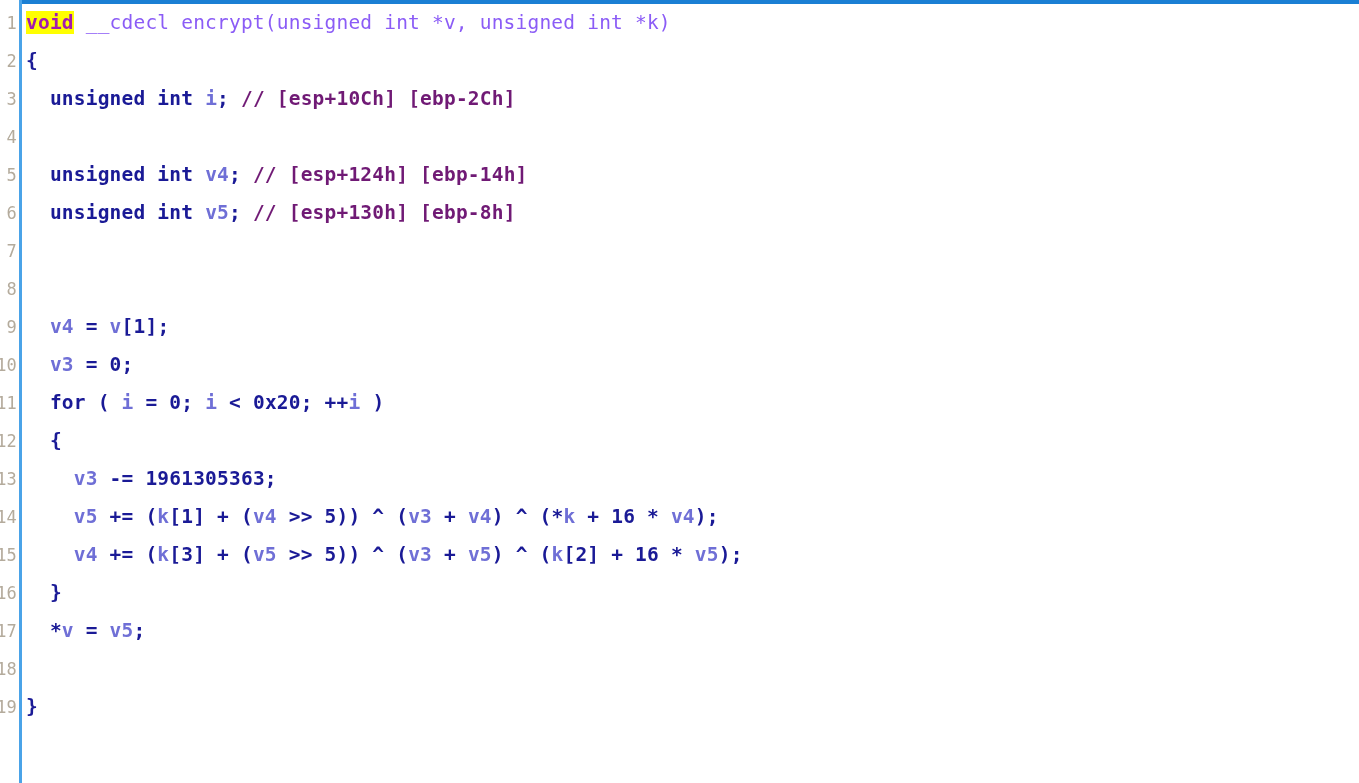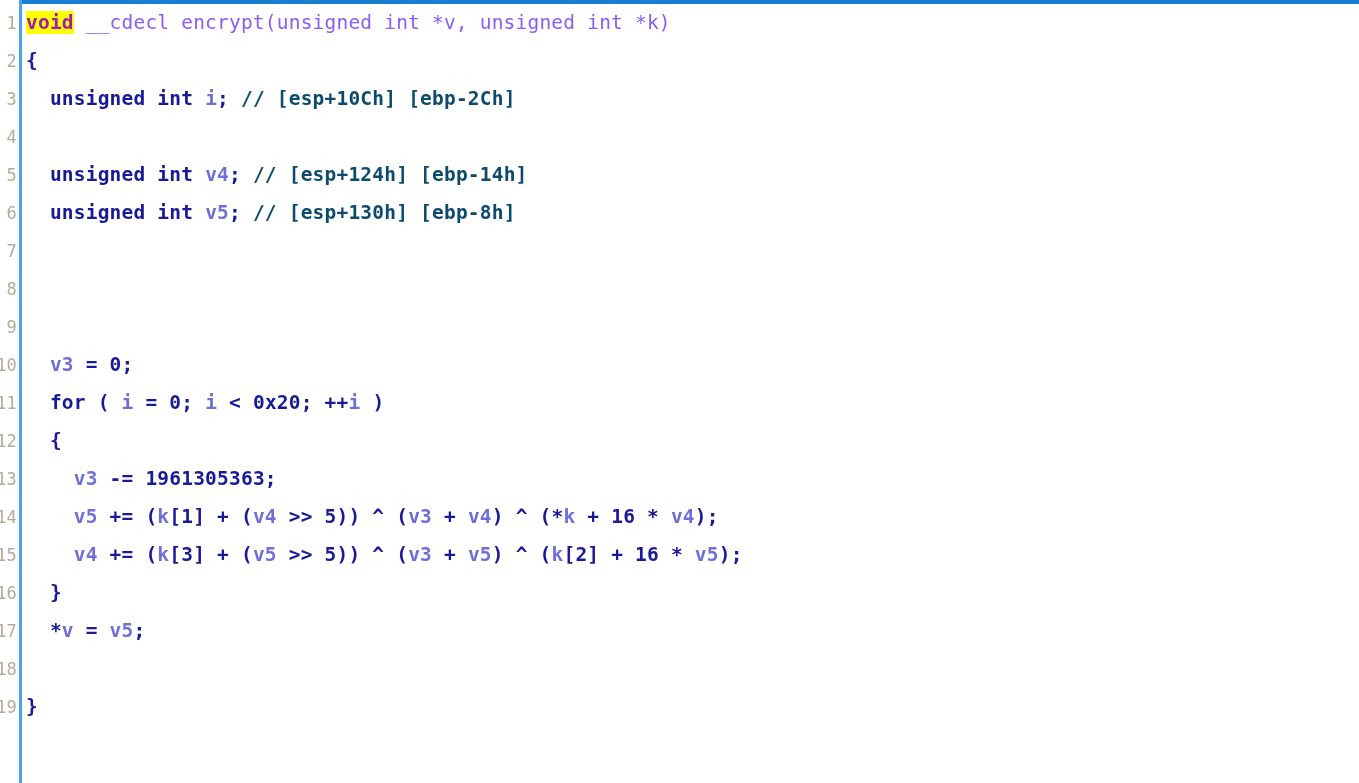--- a/index.html
+++ b/index.html
@@ -78,41 +78,41 @@
     left: 26px;
     top: 0;
     white-space: pre;
   }
 
   
   .tok-sig      { color: #8b5cf6; font-weight: normal; }  
   .tok-kw       { color: #1a1a96; font-weight: bold; }    
   .tok-num      { color: #1a1a96; font-weight: bold; }    
   .tok-var      { color: #6f6fd6; font-weight: bold; }    
-  .tok-comment  { color: #0c4a6e; font-weight: bold; }    
+  .tok-comment  { color: #701a75; font-weight: bold; }    
   .tok-hl       { background: #ffff00; color: #a21caf; font-weight: bold; }
 </style>
 </head>
 <body>
 
 <div id="decompiler-view">
 
   <div class="top-border"></div>
   <div class="gutter-separator"></div>
 
   <div class="code-area" id="code-area">
       <div class="code-line"><div class="lineno">1</div><div class="code-text"><span class="tok-hl">void</span><span class="tok-sig"> __cdecl encrypt(unsigned int *v, unsigned int *k)</span></div></div>
       <div class="code-line"><div class="lineno">2</div><div class="code-text"><span class="tok-kw">{</span></div></div>
       <div class="code-line"><div class="lineno">3</div><div class="code-text"><span class="tok-kw">  </span><span class="tok-kw">unsigned int</span><span class="tok-kw"> </span><span class="tok-var">i</span><span class="tok-kw">; </span><span class="tok-comment">// [esp+10Ch] [ebp-2Ch]</span></div></div>
       <div class="code-line"><div class="lineno">4</div></div>
       <div class="code-line"><div class="lineno">5</div><div class="code-text"><span class="tok-kw">  </span><span class="tok-kw">unsigned int</span><span class="tok-kw"> </span><span class="tok-var">v4</span><span class="tok-kw">; </span><span class="tok-comment">// [esp+124h] [ebp-14h]</span></div></div>
       <div class="code-line"><div class="lineno">6</div><div class="code-text"><span class="tok-kw">  </span><span class="tok-kw">unsigned int</span><span class="tok-kw"> </span><span class="tok-var">v5</span><span class="tok-kw">; </span><span class="tok-comment">// [esp+130h] [ebp-8h]</span></div></div>
       <div class="code-line"><div class="lineno">7</div><div class="code-text"><span class="tok-kw"></span></div></div>
       <div class="code-line"><div class="lineno">8</div></div>
-      <div class="code-line"><div class="lineno">9</div></div>
+      <div class="code-line"><div class="lineno">9</div><div class="code-text"><span class="tok-kw">  </span><span class="tok-var">v4</span><span class="tok-kw"> = </span><span class="tok-var">v</span><span class="tok-kw">[</span><span class="tok-num">1</span><span class="tok-kw">];</span></div></div>
       <div class="code-line"><div class="lineno">10</div><div class="code-text"><span class="tok-kw">  </span><span class="tok-var">v3</span><span class="tok-kw"> = </span><span class="tok-num">0</span><span class="tok-kw">;</span></div></div>
       <div class="code-line"><div class="lineno">11</div><div class="code-text"><span class="tok-kw">  </span><span class="tok-kw">for</span><span class="tok-kw"> ( </span><span class="tok-var">i</span><span class="tok-kw"> = </span><span class="tok-num">0</span><span class="tok-kw">; </span><span class="tok-var">i</span><span class="tok-kw"> &lt; </span><span class="tok-num">0x20</span><span class="tok-kw">; ++</span><span class="tok-var">i</span><span class="tok-kw"> )</span></div></div>
       <div class="code-line"><div class="lineno">12</div><div class="code-text"><span class="tok-kw">  {</span></div></div>
       <div class="code-line"><div class="lineno">13</div><div class="code-text"><span class="tok-kw">    </span><span class="tok-var">v3</span><span class="tok-kw"> -= </span><span class="tok-num">1961305363</span><span class="tok-kw">;</span></div></div>
       <div class="code-line"><div class="lineno">14</div><div class="code-text"><span class="tok-kw">    </span><span class="tok-var">v5</span><span class="tok-kw"> += (</span><span class="tok-var">k</span><span class="tok-kw">[</span><span class="tok-num">1</span><span class="tok-kw">] + (</span><span class="tok-var">v4</span><span class="tok-kw"> &gt;&gt; </span><span class="tok-num">5</span><span class="tok-kw">)) ^ (</span><span class="tok-var">v3</span><span class="tok-kw"> + </span><span class="tok-var">v4</span><span class="tok-kw">) ^ (*</span><span class="tok-var">k</span><span class="tok-kw"> + </span><span class="tok-num">16</span><span class="tok-kw"> * </span><span class="tok-var">v4</span><span class="tok-kw">);</span></div></div>
       <div class="code-line"><div class="lineno">15</div><div class="code-text"><span class="tok-kw">    </span><span class="tok-var">v4</span><span class="tok-kw"> += (</span><span class="tok-var">k</span><span class="tok-kw">[</span><span class="tok-num">3</span><span class="tok-kw">] + (</span><span class="tok-var">v5</span><span class="tok-kw"> &gt;&gt; </span><span class="tok-num">5</span><span class="tok-kw">)) ^ (</span><span class="tok-var">v3</span><span class="tok-kw"> + </span><span class="tok-var">v5</span><span class="tok-kw">) ^ (</span><span class="tok-var">k</span><span class="tok-kw">[</span><span class="tok-num">2</span><span class="tok-kw">] + </span><span class="tok-num">16</span><span class="tok-kw"> * </span><span class="tok-var">v5</span><span class="tok-kw">);</span></div></div>
       <div class="code-line"><div class="lineno">16</div><div class="code-text"><span class="tok-kw">  }</span></div></div>
       <div class="code-line"><div class="lineno">17</div><div class="code-text"><span class="tok-kw">  *</span><span class="tok-var">v</span><span class="tok-kw"> = </span><span class="tok-var">v5</span><span class="tok-kw">;</span></div></div>
       <div class="code-line"><div class="lineno">18</div></div>
       <div class="code-line"><div class="lineno">19</div><div class="code-text"><span class="tok-kw">}</span></div></div>

